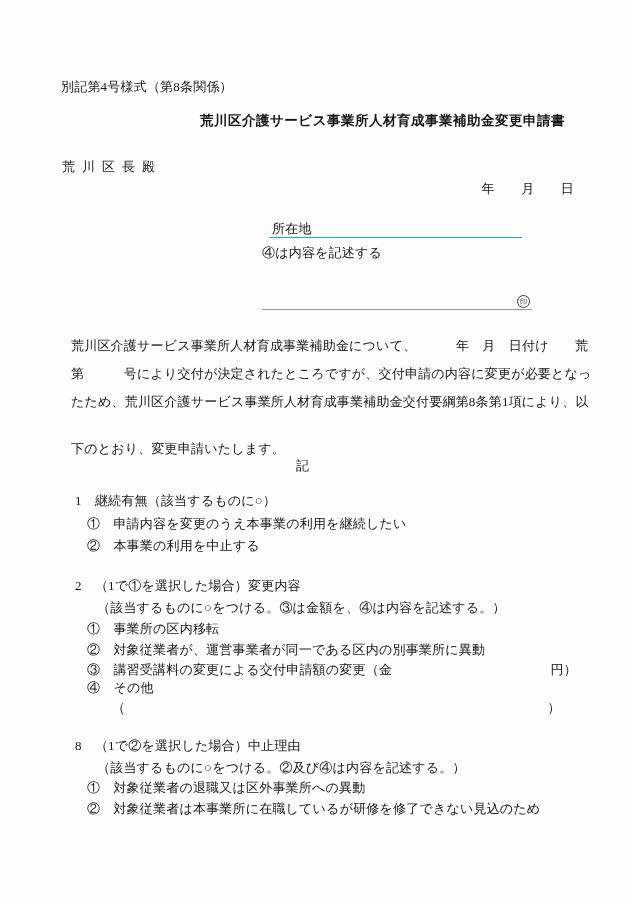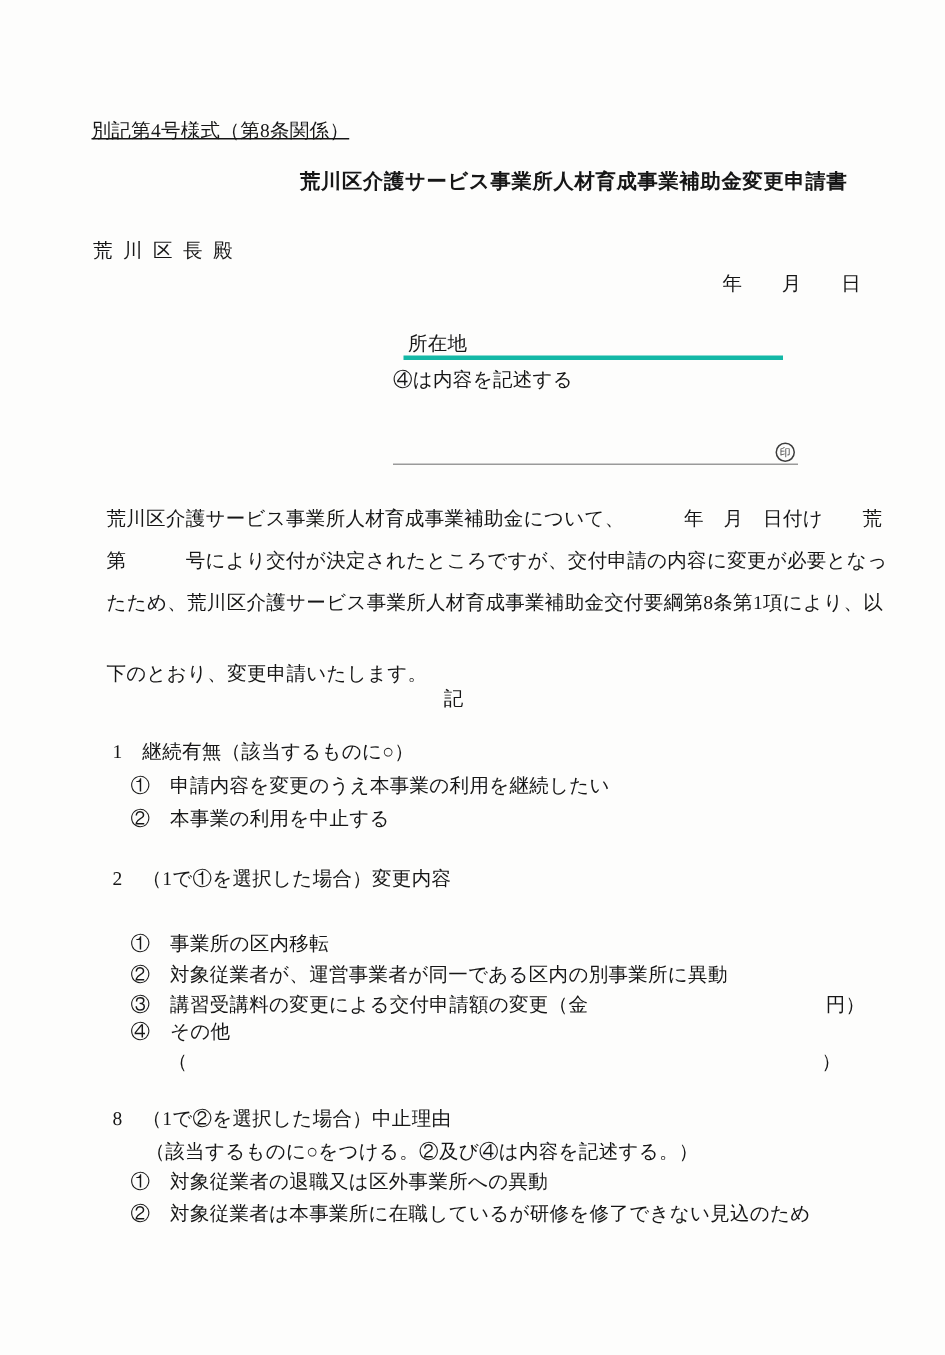--- a/index.html
+++ b/index.html
@@ -19,21 +19,20 @@
   .t {
     position: absolute;
     white-space: pre;
     font-size: 13px;
     line-height: 15px;
     letter-spacing: 0.2px;
   }
   .form-number {
     left: 61px;
     top: 79px;
-    text-decoration: underline;
   }
   .title {
     left: 40px;
     top: 113px;
     width: 525px;
     text-align: right;
     font-size: 13.5px;
     font-weight: 700;
     letter-spacing: 0.5px;
   }
@@ -45,21 +44,21 @@
   .date-line {
     top: 181px;
     right: 56px;
     text-align: right;
   }
   .address-row {
     left: 269px;
     top: 220px;
     width: 253px;
     height: 17px;
-    border-bottom: 3px solid #14b8a6;
+    border-bottom: 1px solid #14b8a6;
   }
   .address-row .t-inline {
     position: absolute;
     left: 3px;
     top: 1px;
     white-space: pre;
     font-size: 13px;
     line-height: 15px;
   }
   .business-name {
@@ -151,20 +150,21 @@
   <div class="t p3">たため、荒川区介護サービス事業所人材育成事業補助金交付要綱第8条第1項により、以</div>
   <div class="t p4">下のとおり、変更申請いたします。</div>
 
   <div class="t record">記</div>
 
   <div class="t s-head s1h">1　継続有無（該当するものに○）</div>
   <div class="t s-item s1i1">①　申請内容を変更のうえ本事業の利用を継続したい</div>
   <div class="t s-item s1i2">②　本事業の利用を中止する</div>
 
   <div class="t s-head s2h">2　（1で①を選択した場合）変更内容</div>
+  <div class="t s-note s2n">（該当するものに○をつける。③は金額を、④は内容を記述する。）</div>
   <div class="t s-item s2i1">①　事業所の区内移転</div>
   <div class="t s-item s2i2">②　対象従業者が、運営事業者が同一である区内の別事業所に異動</div>
   <div class="t s-item s2i3">③　講習受講料の変更による交付申請額の変更（金　　　　　　　　　　　　円）</div>
   <div class="t s-item s2i4">④　その他</div>
   <div class="t s-other s2o">（　　　　　　　　　　　　　　　　　　　　　　　　　　　　　　　　）</div>
 
   <div class="t s-head s3h">8　（1で②を選択した場合）中止理由</div>
   <div class="t s-note s3n">（該当するものに○をつける。②及び④は内容を記述する。）</div>
   <div class="t s-item s3i1">①　対象従業者の退職又は区外事業所への異動</div>
   <div class="t s-item s3i2">②　対象従業者は本事業所に在職しているが研修を修了できない見込のため</div>

